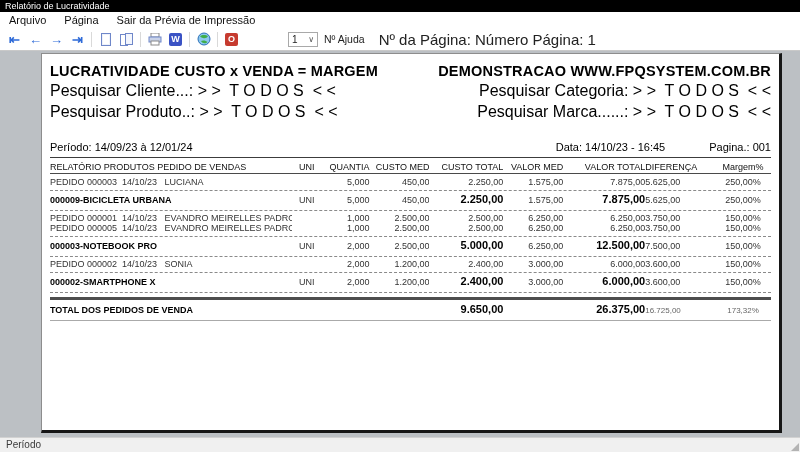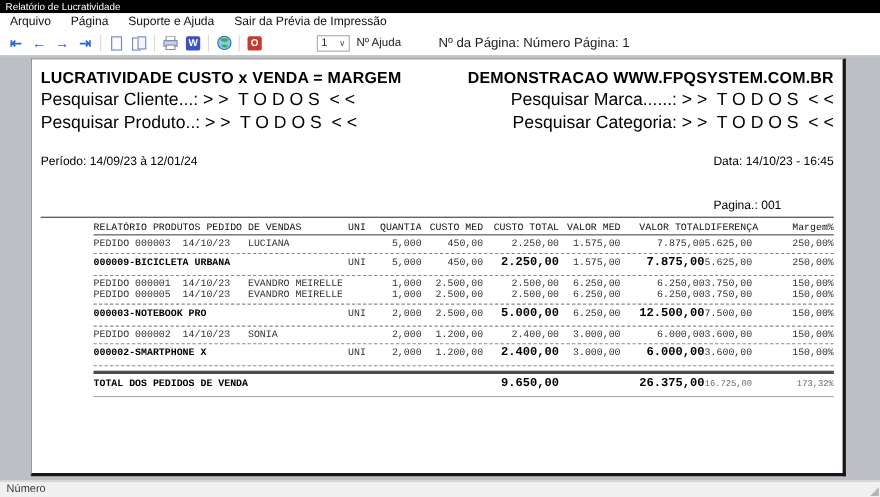--- a/index.html
+++ b/index.html
@@ -28,50 +28,50 @@
   .pages-ic i:first-child { left:0; top:1px; }
   .pages-ic i:last-child { left:5px; top:0; background:#f3f6fd; }
   .word-ic { width:13px; height:13px; background:var(--word-blue,#3a52c4); border-radius:2px;
     color:#fff; font-size:9px; font-weight:bold; display:flex; align-items:center; justify-content:center; }
   .pdf-ic { width:13px; height:13px; background:var(--pdf-red,#c63b2f); border-radius:2px;
     color:#fff; font-size:9px; font-weight:bold; display:flex; align-items:center; justify-content:center; }
   .combo { margin-left:46px; width:30px; height:15px; border:1px solid #a9a9a9; background:#fff;
     font-size:10px; display:flex; align-items:center; justify-content:space-between; padding:0 3px; cursor:default; }
   .combo .chev { color:#555; font-size:8px; }
   .tb-label { margin-left:6px; font-size:10.5px; }
-  .tb-label2 { margin-left:34px; font-size:12px; }
+  .tb-label2 { margin-left:14px; font-size:15px; }
 
   
   .preview { flex:1 1 auto; background:var(--preview-bg,#bcc0c4); position:relative; overflow:hidden; }
-  .page { position:absolute; left:28px; top:2px; width:741px; height:380px; background:var(--page-bg,#fff);
+  .page { position:absolute; left:41px; top:2px; width:741px; height:380px; background:var(--page-bg,#fff);
     border:1px solid #8d8d8d; border-right:3px solid #161616; border-bottom:3px solid #161616;
     padding:9px 8px 0 8px; }
 
   .rpt-head { display:flex; justify-content:space-between; }
   .rpt-title { font-size:14.5px; font-weight:bold; letter-spacing:0.2px; white-space:pre; }
   .col-right { text-align:right; }
   .filter { font-size:16px; margin-top:3px; white-space:pre; }
   .meta-row { display:flex; justify-content:space-between; font-size:11px; margin-top:20px; }
-  .meta-right { display:flex; gap:28px;flex-direction:column; }
+  .meta-right { display:flex; gap:44px; }
   .rule { border-top:1px solid #3c3c3c; margin-top:4px; }
 
   
-  .rtable { font-family:Liberation Mono, monospace; font-size:9px; color:#333; margin-top:4px;margin-left:48px; }
+  .rtable { font-family:Liberation Sans, sans-serif; font-size:9px; color:#333; margin-top:4px; }
   .trow { display:flex; align-items:baseline; height:10px; }
   .thead { height:12px; color:#111; border-bottom:1px solid #4a4a4a; padding-bottom:9px; margin-bottom:3px; }
   .c { display:inline-block; white-space:pre; overflow:hidden; }
   .c0 { width:242px; text-align:left; }
   .c1 { width:30px;  text-align:center; }
   .c2 { width:48px;  text-align:right; }
   .c3 { width:60px;  text-align:right; }
   .c4 { width:74px;  text-align:right; }
   .c5 { width:60px;  text-align:right; }
   .c6 { width:82px;  text-align:right; }
   .c7 { width:70px;  text-align:left; }
-  .c8 { width:56px;  text-align:right; }
+  .c8 { width:56px;  text-align:center; }
   .trow.summary, .trow.total { height:14px; font-weight:normal; }
   .trow.summary .c0, .trow.total .c0 { font-weight:bold; color:#000; }
   .c.em { font-weight:bold; font-size:11px; color:#000; }
   .trow.total .c.dim { font-size:8px; color:#666; }
   .r-sep { border-top:1px dashed #8a8a8a; margin:3px 0 2px 0; }
   .r-thick { height:3px; background:#4d4d4d; margin:4px 0 3px 0; }
   .r-thin { border-top:1px solid #aaa; margin-top:3px; }
 
   
   .statusbar { height:15px; background:#f0f0f0; border-top:1px solid #d2d2d2;
@@ -84,21 +84,20 @@
 
 <div class="window">
 
   <div class="titlebar">
     <span>Relatório de Lucratividade</span>
   </div>
 
   <div class="menubar">
     <span class="menu-item">Arquivo</span>
     <span class="menu-item">Página</span>
-    <span class="menu-item">Suporte e Ajuda</span>
     <span class="menu-item">Sair da Prévia de Impressão</span>
   </div>
 
   <div class="toolbar">
     <span class="tb-btn">
       <span class="nav-glyph">⇤</span>
     </span>
     <span class="tb-btn">
       <span class="nav-glyph">←</span>
     </span>
@@ -154,22 +153,22 @@
     <div class="page">
 
       <div class="rpt-head">
         <div>
           <div class="rpt-title">LUCRATIVIDADE CUSTO x VENDA = MARGEM</div>
           <div class="filter">Pesquisar Cliente...: &gt; &gt;  T O D O S  &lt; &lt;</div>
           <div class="filter">Pesquisar Produto..: &gt; &gt;  T O D O S  &lt; &lt;</div>
         </div>
         <div class="col-right">
           <div class="rpt-title">DEMONSTRACAO WWW.FPQSYSTEM.COM.BR</div>
+          <div class="filter">Pesquisar Categoria: &gt; &gt;  T O D O S  &lt; &lt;</div>
           <div class="filter">Pesquisar Marca......: &gt; &gt;  T O D O S  &lt; &lt;</div>
-          <div class="filter">Pesquisar Categoria: &gt; &gt;  T O D O S  &lt; &lt;</div>
         </div>
       </div>
 
       <div class="meta-row">
         <span>Período: 14/09/23 à 12/01/24</span>
         <span class="meta-right">
           <span>Data: 14/10/23 - 16:45</span>
           <span>Pagina.: 001</span>
         </span>
       </div>
@@ -285,17 +284,17 @@
               <span class="c c8 dim">173,32%</span>
             </div>
             <div class="r-thin"></div>
           </div>
       </div>
 
     </div>
   </div>
 
   <div class="statusbar">
-    <span>Número</span>
+    <span>Período</span>
     <span class="grip"></span>
   </div>
 
 </div>
 
 </body></html>

